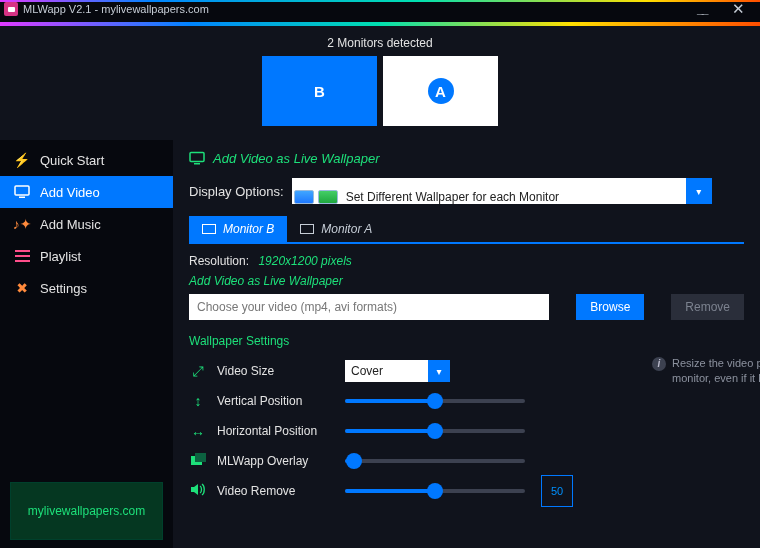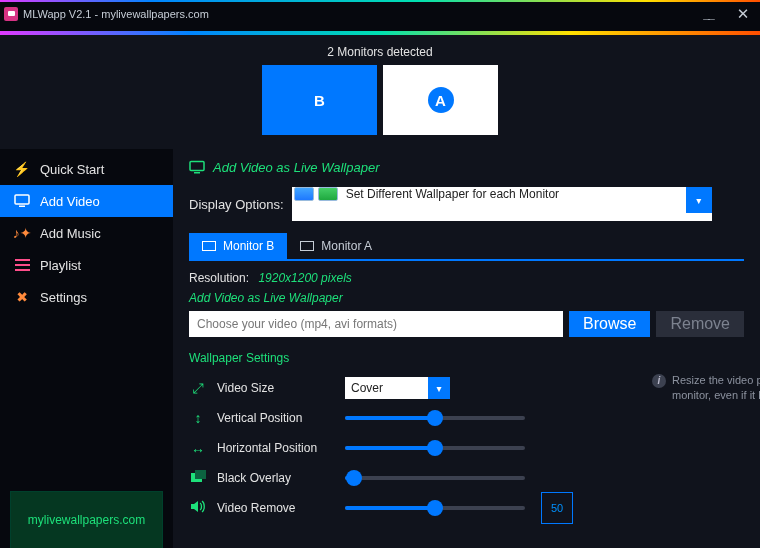--- a/index.html
+++ b/index.html
@@ -1,51 +1,51 @@
 <!DOCTYPE html>
 <html><head>
 <meta charset="utf-8">
 <style>
 * { margin: 0; padding: 0; box-sizing: border-box; font-family: "Segoe UI", Arial, sans-serif; }
 body { background: #10131c; width: 760px; height: 548px; overflow: hidden; color: #e3e3e3; font-size: 13px; }
-.titlebar { height: 31px; background: linear-gradient(90deg, #e03aff 0, #0084ff 20%, #00e0b0 55%, #ffe000 85%, #ff4e00 100%) top/100% 2px no-repeat, #06080e; display: flex; align-items: center; padding: 0 6px 4px 4px; font-size: 11px; color: #c6cdd6; }
+.titlebar { height: 22px; background: linear-gradient(90deg, #e03aff 0, #0084ff 20%, #00e0b0 55%, #ffe000 85%, #ff4e00 100%) top/100% 2px no-repeat, #06080e; display: flex; align-items: center; padding: 0 6px 4px 4px; font-size: 11px; color: #c6cdd6; }
 .titlebar .logo { width: 14px; height: 14px; background: #d63384; border-radius: 2px; margin-right: 5px; display: flex; align-items: center; justify-content: center; }
 .titlebar .logo::after { content: ""; width: 7px; height: 5px; background: #fff; border-radius: 1px; }
 .titlebar .spacer { flex: 1; }
-.titlebar .win-btn { width: 22px; text-align: center; font-size: 12px; cursor: pointer; margin-left: 13px; }
+.titlebar .win-btn { width: 22px; text-align: left; font-size: 12px; cursor: pointer; margin-left: 13px; }
 .titlebar .min { font-weight: bold; letter-spacing: -2px; }
 .topline { height: 4px; background: linear-gradient(90deg, #e03aff, #0084ff, #00e0b0, #ffe000, #ff4e00); }
 .monitors-area { text-align: center; padding: 10px 0 14px; color: #e3e3e3; font-size: 12px; }
 .monitors-row { display: flex; justify-content: center; gap: 6px; margin-top: 6px; }
 .mon { width: 115px; height: 70px; display: flex; align-items: center; justify-content: center; font-size: 15px; font-weight: bold; color: #fff; cursor: pointer; }
 .mon-b { background: #0078ff; }
 .mon-a { background: #fff; }
 .mon-a .circ { width: 26px; height: 26px; border-radius: 50%; background: #0078ff; display: flex; align-items: center; justify-content: center; color: #fff; }
 .main { display: flex; height: calc(548px - 22px - 4px - 110px); }
 .sidebar { width: 173px; background: #06080e; display: flex; flex-direction: column; padding-top: 4px; }
 .side-item { display: flex; align-items: center; gap: 10px; padding: 8px 14px; cursor: pointer; font-size: 13px; color: #e3e3e3; }
 .side-item.active { background: #0078ff; color: #fff; }
 .side-icon { width: 16px; height: 16px; flex-shrink: 0; display: flex; align-items: center; justify-content: center; font-size: 14px; }
 .side-footer { margin-top: auto; padding: 0 10px 12px; text-align: center; font-size: 12px; }
 .side-link { display: block; margin-top: 6px; padding: 21px 4px; border: 1px solid #00402c; color: #1de07a; background: #053721; text-decoration: none; font-size: 12px; cursor: pointer; }
 .content { flex: 1; padding: 10px 16px 10px 16px; background: #10131c; overflow: hidden; }
 .row { display: flex; align-items: center; gap: 8px; margin-bottom: 12px; }
 .green { color: #1de07a; font-style: italic; }
-.dropdown { flex: 1; max-width: 420px; height: 34px; background: #fff; display: flex; align-items: flex-start; color: #222; font-size: 12px; position: relative; cursor: pointer; }
+.dropdown { flex: 1; max-width: 420px; height: 26px; background: #fff; display: flex; align-items: flex-end; color: #222; font-size: 12px; position: relative; cursor: pointer; }
 .dropdown .ic { width: 20px; height: 14px; margin: 0 2px; border: 1px solid #9bd; background: linear-gradient(#41a6ff,#1e78ff); border-radius: 2px; }
 .dropdown .ic:nth-child(2){ background: linear-gradient(#44ce66,#1fa83f); }
 .dropdown .chev { margin-left: auto; width: 26px; height: 26px; background: #0078ff; color: #fff; display: flex; align-items: center; justify-content: center; font-size: 10px; }
-.tabs { display: flex; border-bottom: 2px solid #0078ff; margin-bottom: 10px; }
+.tabs { display: flex; border-bottom: 2px solid #0078ff; margin-bottom: 10px; font-style: italic; }
 .tab { display: flex; align-items: center; gap: 7px; padding: 6px 13px; cursor: pointer; color: #c6cdd6; font-size: 12px; }
 .tab.active { background: #0078ff; color: #fff; }
 .tab-icon { width: 14px; height: 10px; border: 1px solid currentColor; }
 .res-row { font-size: 12px; margin-bottom: 6px; }
 .file-row { display: flex; margin: 6px 0 14px; gap: 6px; border-radius: 13px; }
 .file-input { flex: 1; height: 26px; background: #fff; color: #777; padding: 0 8px; display: flex; align-items: center; font-size: 12px; }
-.btn { height: 26px; padding: 0 14px; display: flex; align-items: center; font-size: 16px; cursor: pointer; }
+.btn { height: 26px; padding: 0 14px; display: flex; align-items: center; font-size: 12px; cursor: pointer; margin-left: 21px; }
 .btn-blue { background: #0078ff; color: #fff; }
 .btn-disabled { background: #2a2e3a; color: #7c828f; cursor: default; }
 .settings-grid { margin-top: 6px; }
 .srow { display: flex; align-items: center; height: 30px; gap: 10px; }
 .sicon { width: 18px; color: #1de07a; text-align: center; font-size: 14px; }
 .slabel { width: 118px; font-size: 12px; }
 .select { width: 105px; height: 22px; background: #fff; color: #222; display: flex; align-items: center; padding-left: 6px; font-size: 12px; position: relative; cursor: pointer; }
 .select .chev2 { position: absolute; right: 0; top: 0; width: 22px; height: 22px; background: #0078ff; color: #fff; display: flex; align-items: center; justify-content: center; font-size: 10px; }
 .hint { position: absolute; left: 463px; display: flex; gap: 6px; color: #8c929f; font-size: 11px; line-height: 1.35; width: 270px; }
 .hint-ico { width: 14px; height: 14px; border-radius: 50%; background: #3c4150; color: #bbc; font-size: 10px; display: flex; align-items: center; justify-content: center; font-style: italic; font-weight: bold; flex-shrink: 0; margin-top: 1px; }
@@ -204,21 +204,21 @@
         </div>
       </div>
 
       <div class="srow">
         <span class="sicon">
           <svg width="15" height="13" viewBox="0 0 15 13">
               <rect x="0" y="3" width="11" height="9" fill="#1de07a"></rect>
               <rect x="4" y="0" width="11" height="9" fill="#0c6240"></rect>
             </svg>
         </span>
-        <span class="slabel">Black Overlay</span>
+        <span class="slabel">MLWapp Overlay</span>
         <div class="slider-wrap">
           <div class="track"></div>
             <div class="fill" style="width:5%;"></div>
             <div class="thumb" style="left:5%;"></div>
         </div>
       </div>
 
       <div class="srow">
         <span class="sicon">
           <svg width="16" height="13" viewBox="0 0 16 13">

